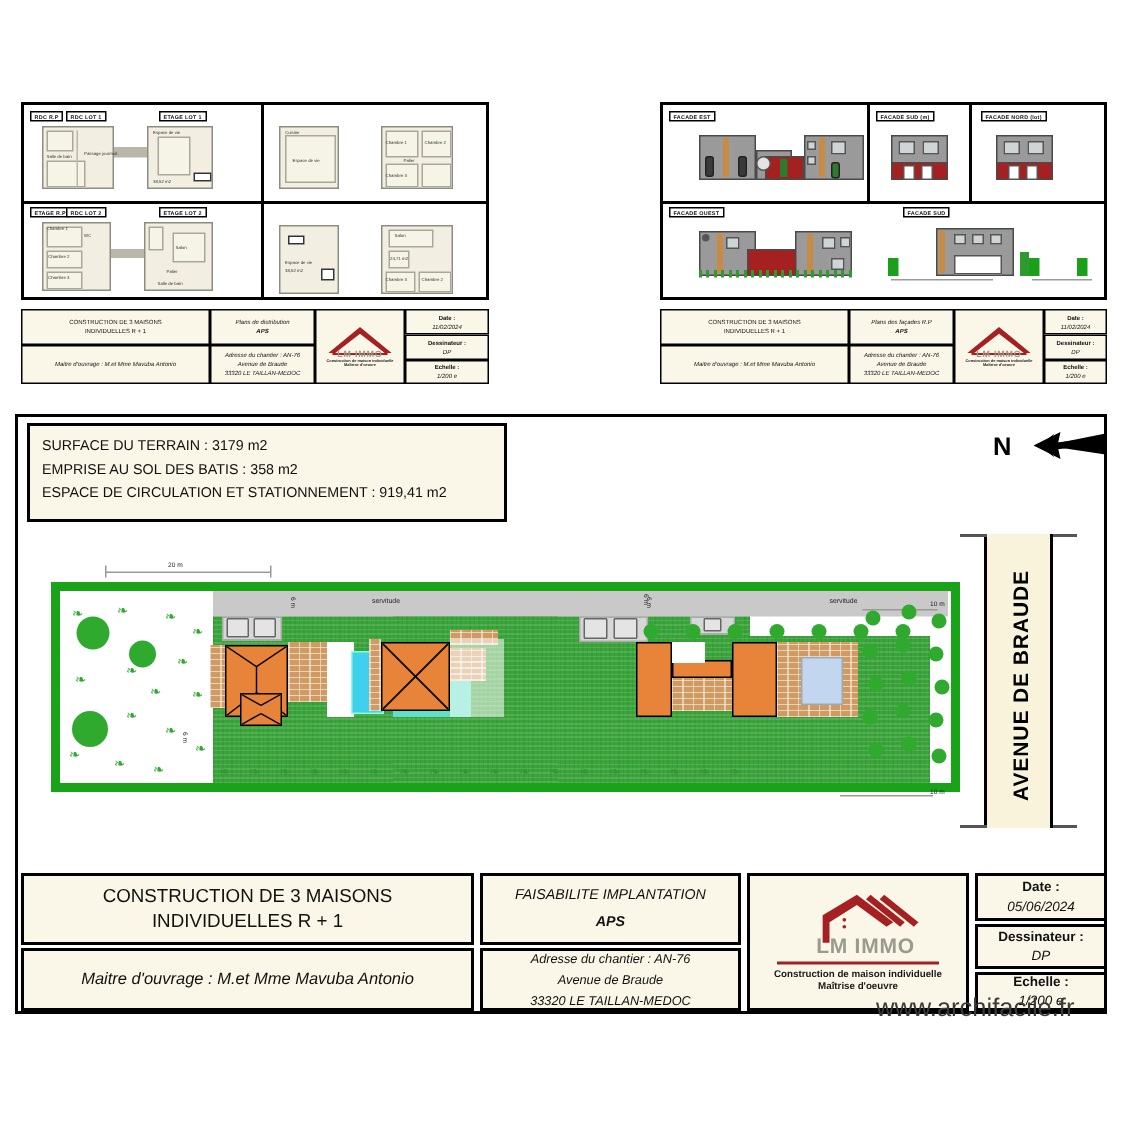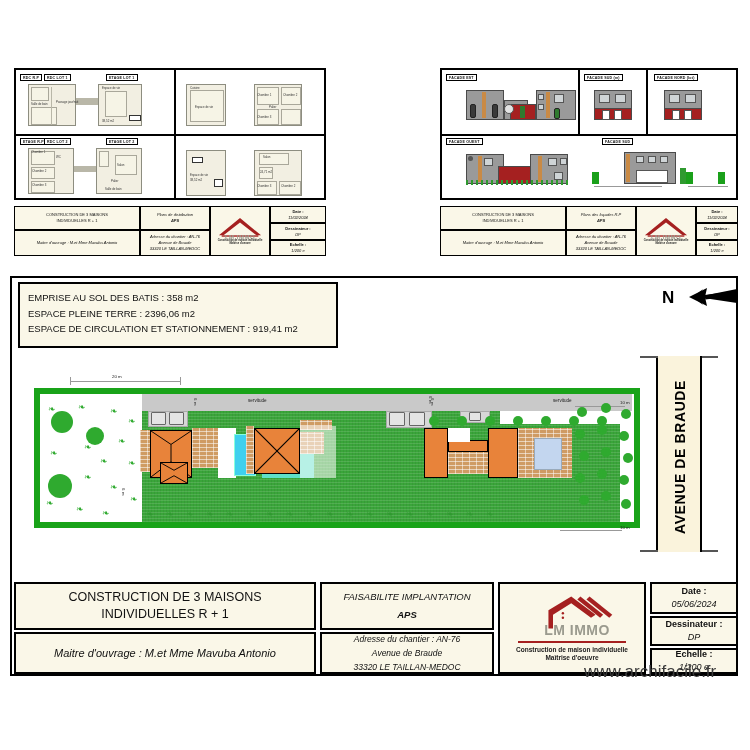--- a/index.html
+++ b/index.html
@@ -318,22 +318,22 @@
     </div>
     <div class="cell" style="left:696px;top:240px;width:42px;height:16px;flex-direction:column;">
       <div class="mini mini-b">Echelle :</div>
       <div class="mini mini-i">1/200 e</div>
     </div>
   </div>
 
   <div style="position:absolute;left:10px;top:276px;width:728px;height:400px;border:2px solid #000;box-sizing:border-box;"></div>
 
   <div class="infobox" style="left:18px;top:282px;width:320px;height:66px;">
+    <div>SURFACE DU TERRAIN : 3179 m2</div>
     <div>EMPRISE AU SOL DES BATIS : 358 m2</div>
-    <div>ESPACE PLEINE TERRE : 2396,06 m2</div>
     <div>ESPACE DE CIRCULATION ET STATIONNEMENT : 919,41 m2</div>
   </div>
 
   <div class="north" style="left:662px;top:288px;">N</div>
   <svg style="position:absolute;left:683px;top:285px;" width="56" height="24" viewBox="0 0 56 24">
     <path d="M54 4 L14 12 L20 4 L10 12 L20 20 L14 12 L54 18 Z" fill="#000"></path>
     <polygon points="6,12 24,3 22,12 24,21" fill="#000"></polygon>
     <rect x="22" y="10" width="32" height="4.5" transform="rotate(-7 22 12)" fill="#000"></rect>
   </svg>
 

